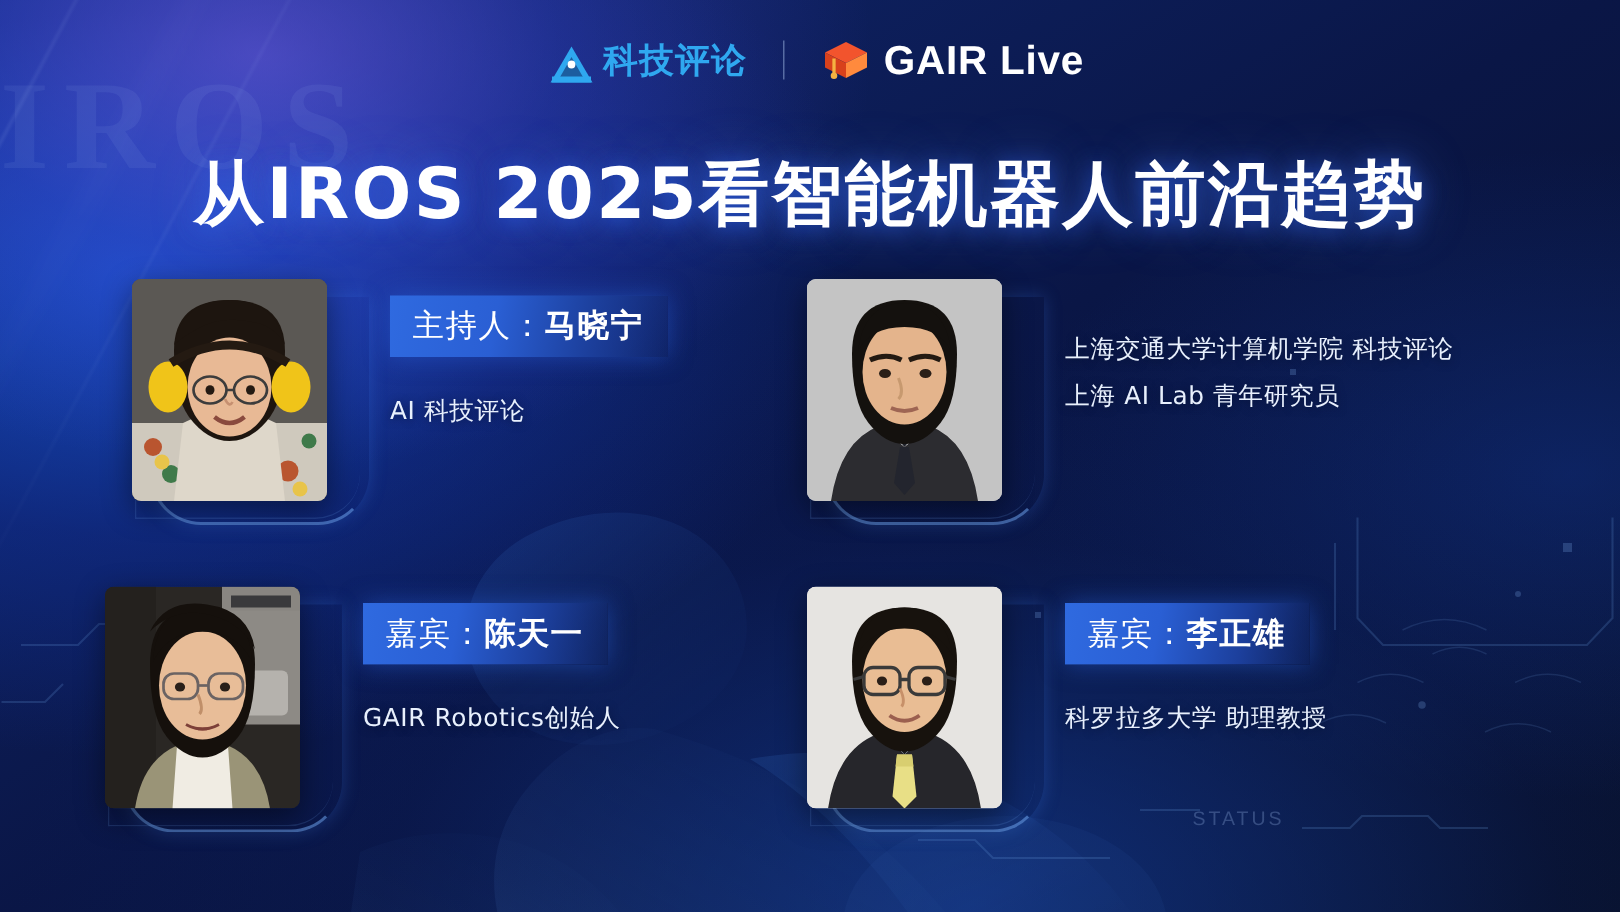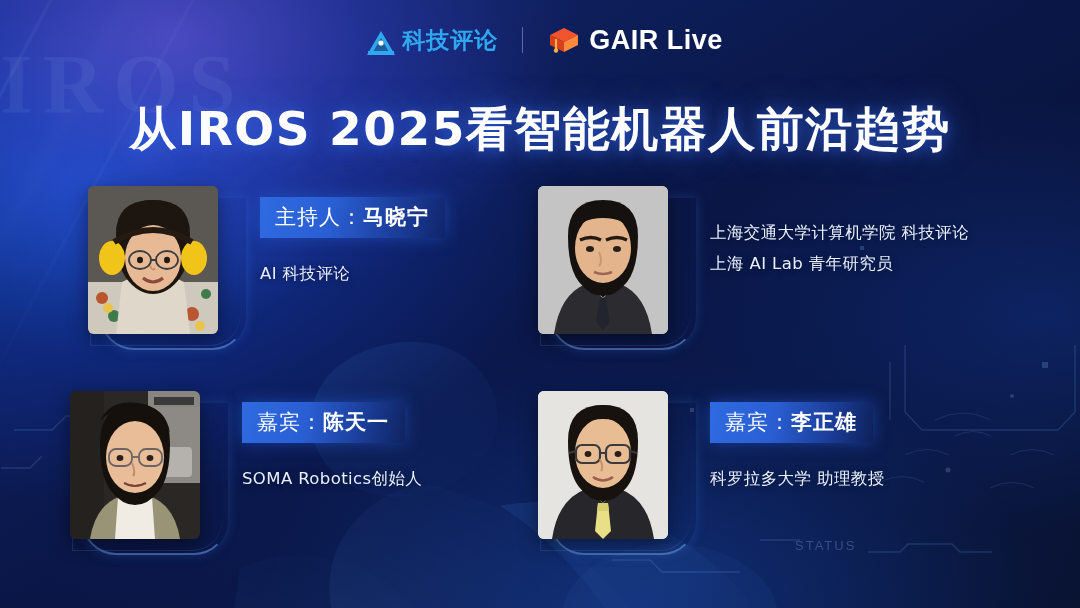--- a/index.html
+++ b/index.html
@@ -365,21 +365,21 @@
               <path d="M54 92 q 11 8 22 0 q -11 4 -22 0 Z" fill="#8d4a43"></path>
               <path d="M54 92 q 11 6 22 0" stroke="#7d4038" stroke-width="2" fill="none"></path>
             </svg>
           </div>
         </div>
         <div class="info">
           <div class="badge">
             <span class="role">嘉宾：</span><span class="nm">陈天一</span>
           </div>
           <div class="affils">
-            <div class="affil">SOMA Robotics创始人</div>
+            <div class="affil">GAIR Robotics创始人</div>
           </div>
         </div>
       </div>
 
       <div class="card c3">
         <div class="framewrap">
           <div class="frame2"></div>
           <div class="frame"></div>
           <div class="photo">
             <svg viewBox="0 0 130 148">

